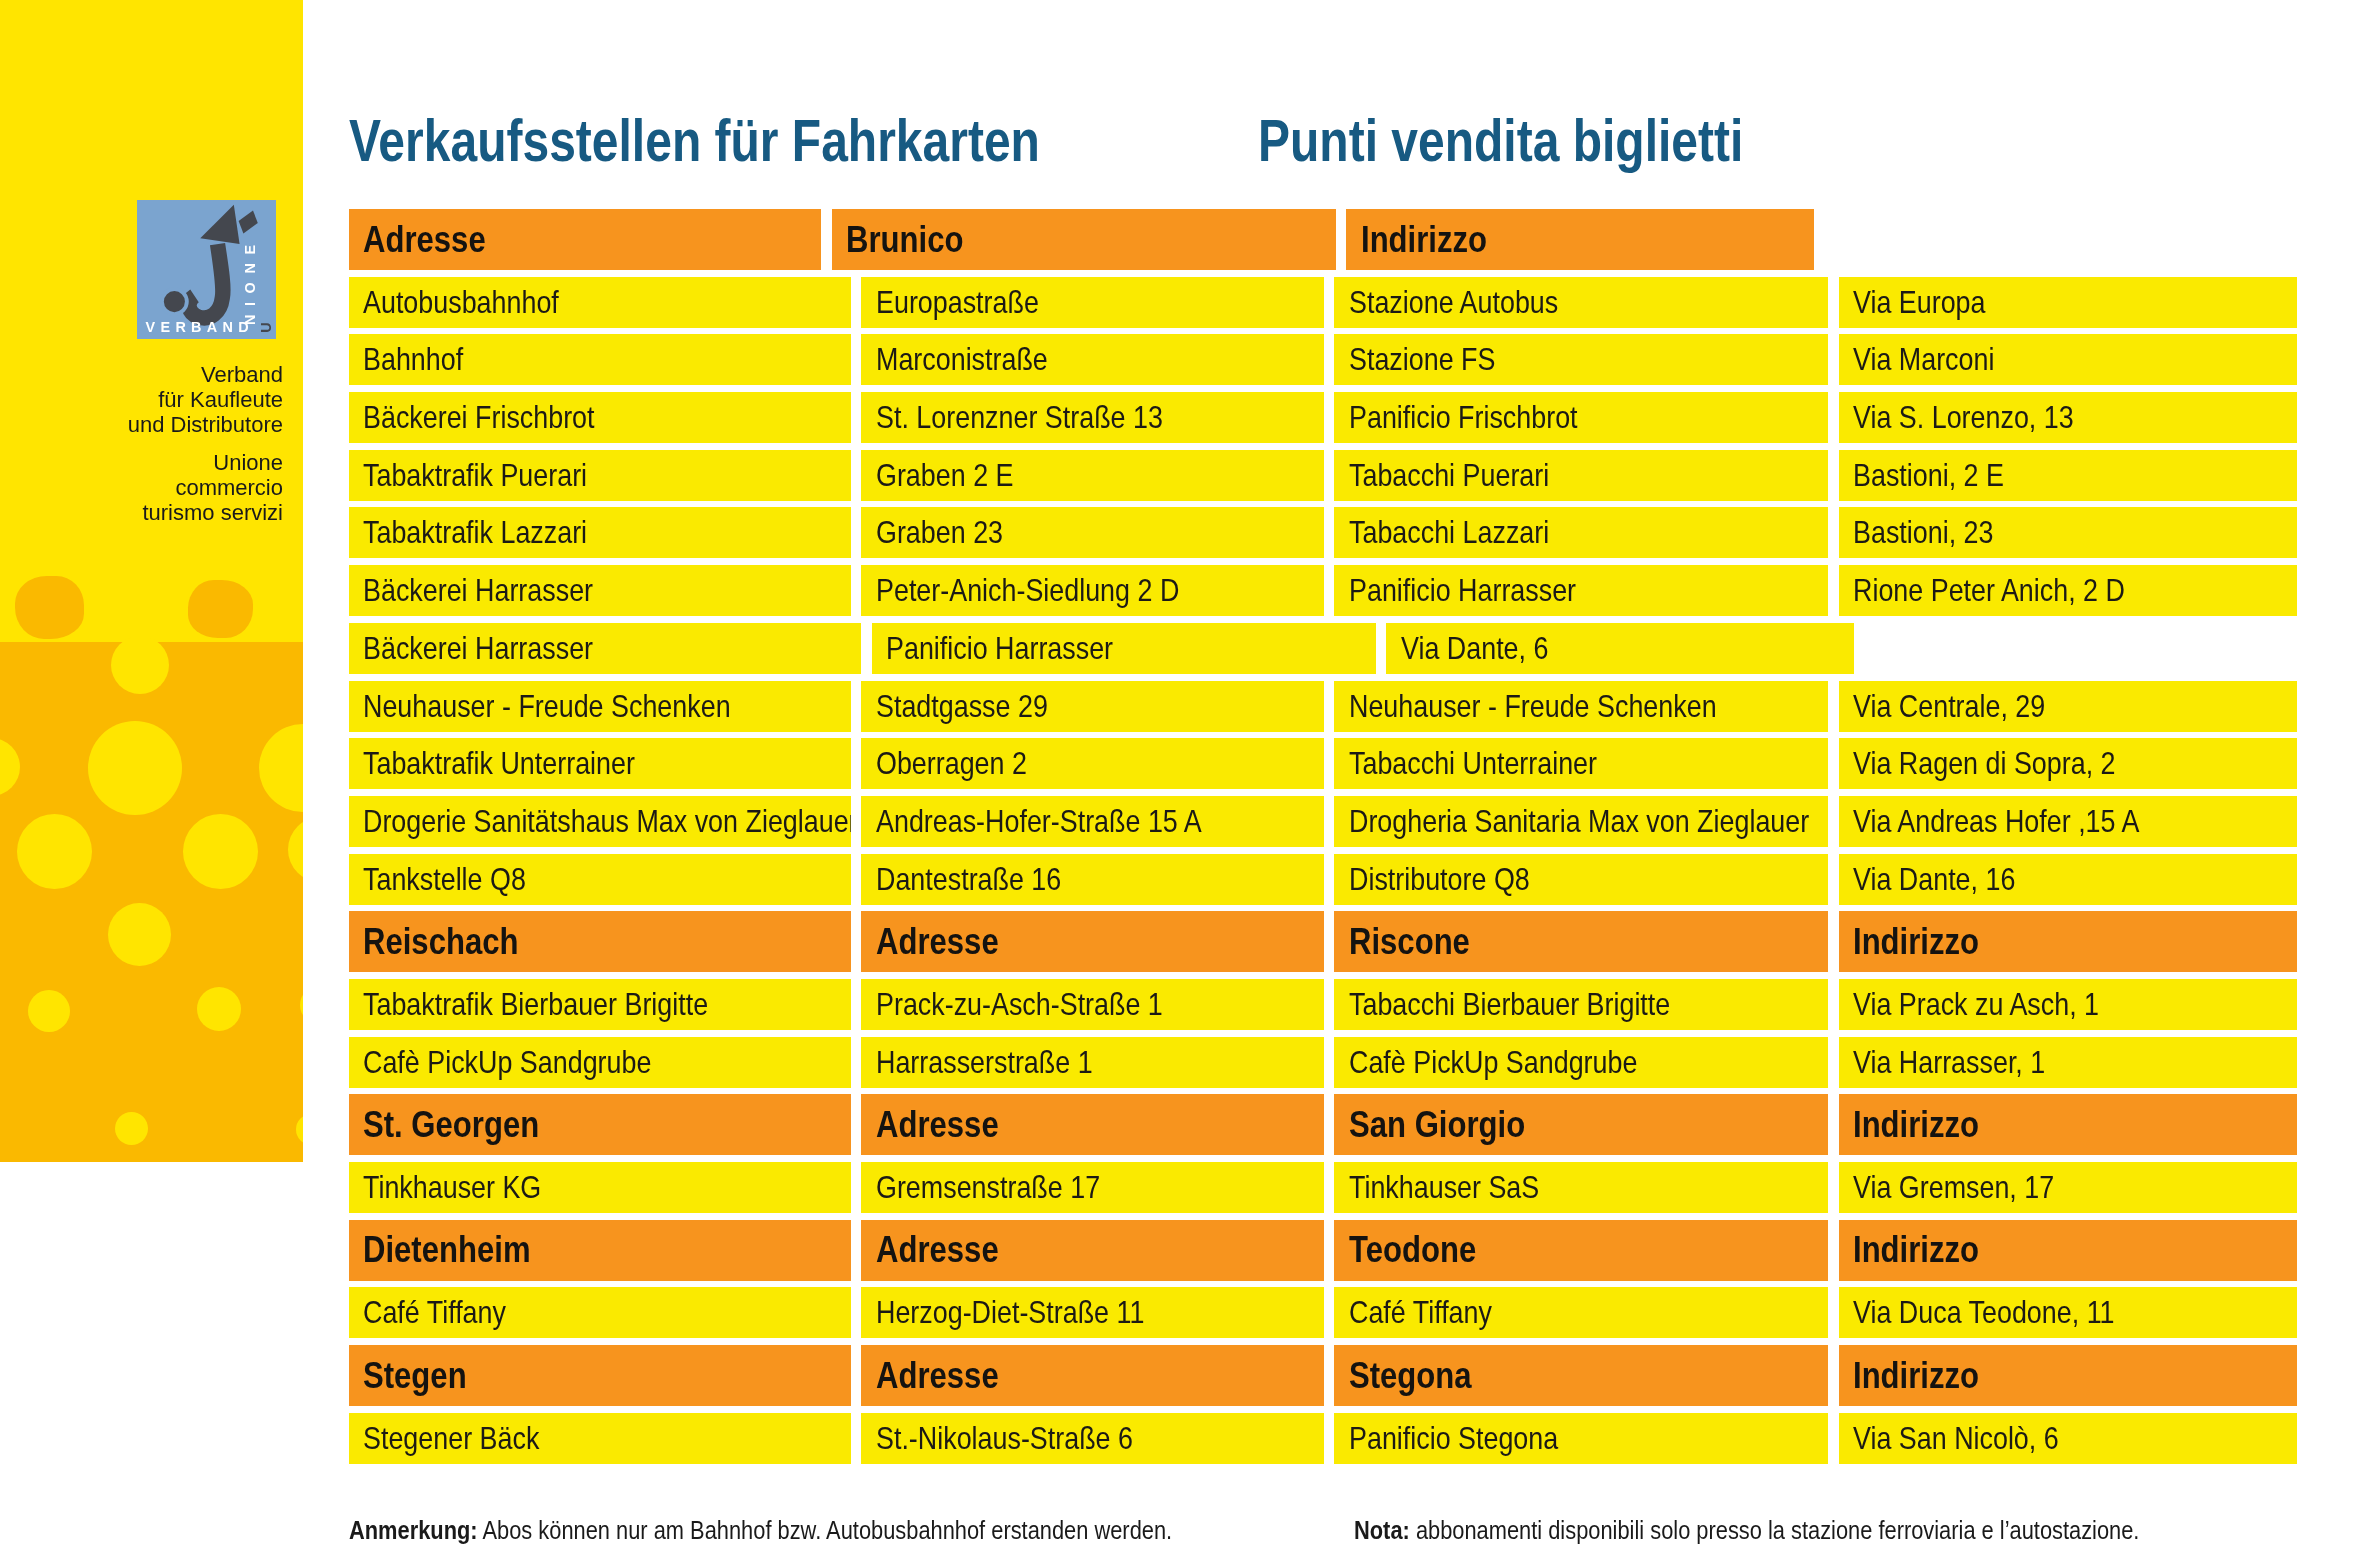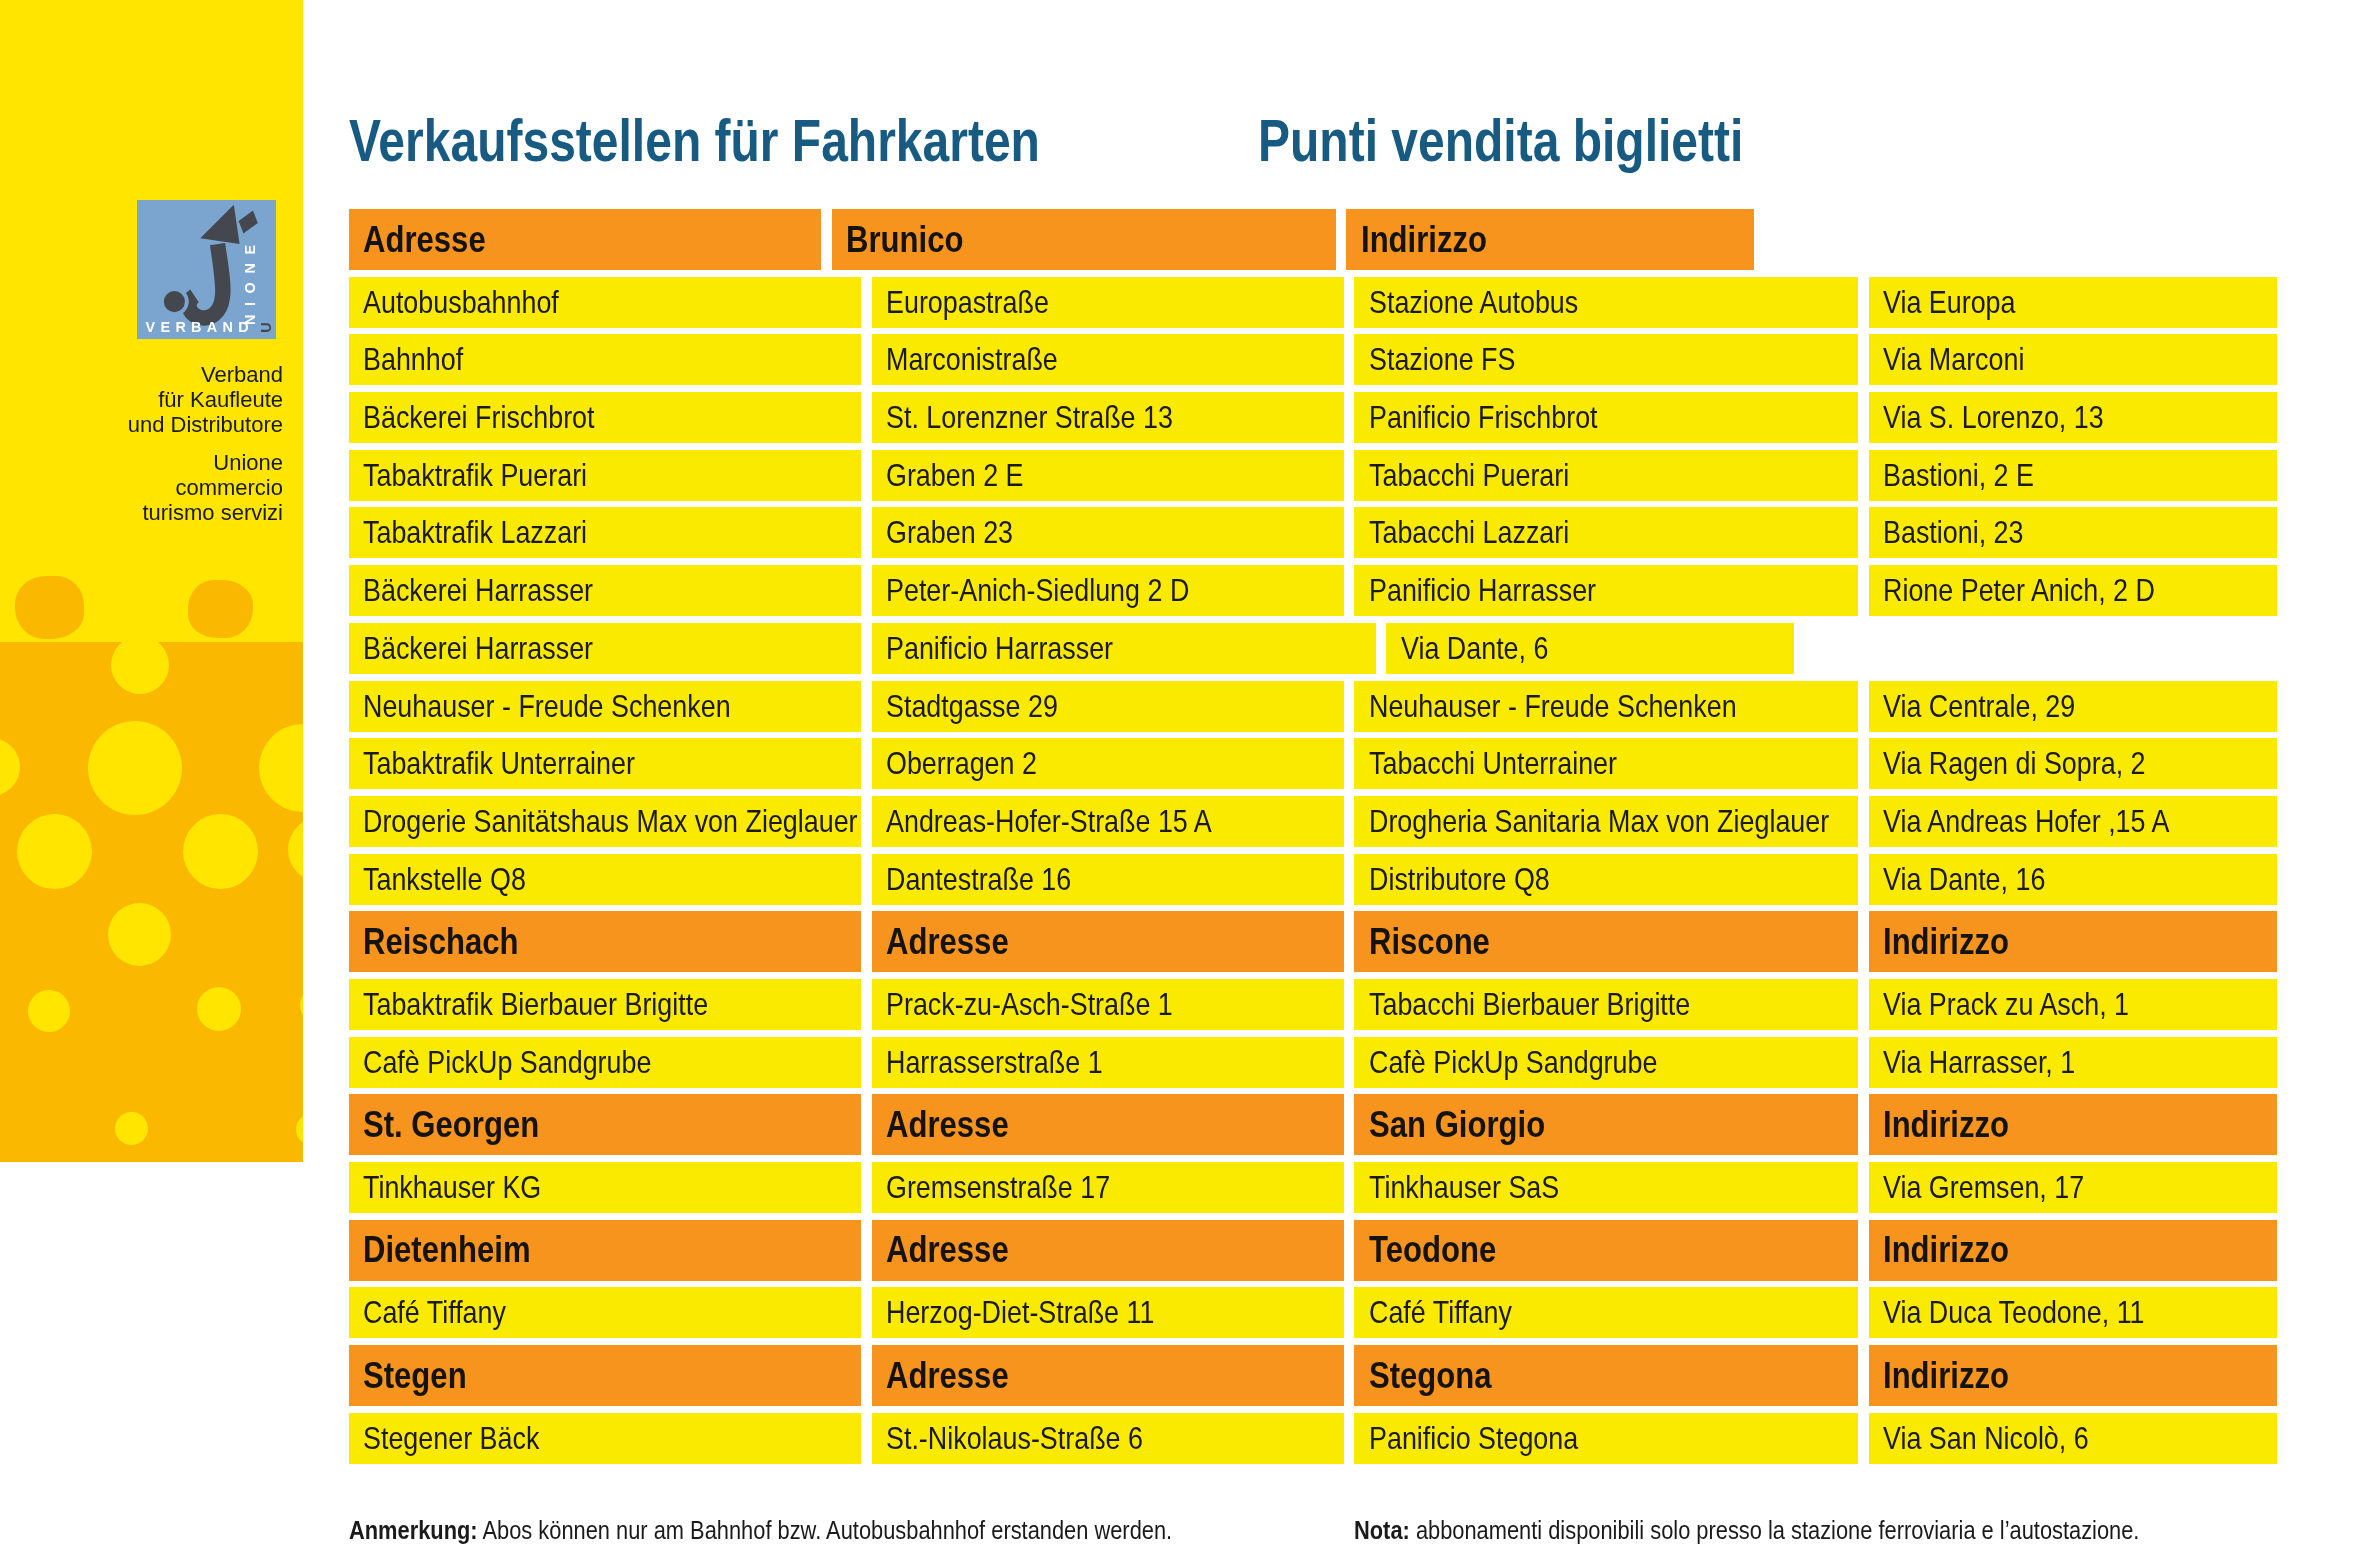--- a/index.html
+++ b/index.html
@@ -34,21 +34,21 @@
   
   .ct{display:inline-block;transform:scaleX(0.84);transform-origin:0 50%;white-space:nowrap;}
   .title .ct{transform:scaleX(0.8);}
   
   .table{position:absolute;left:349px;top:209px;width:1948px;}
   .trow{display:flex;gap:10.6px;margin-bottom:6.7px;}
   .cell{box-sizing:border-box;padding-left:14.4px;display:flex;align-items:center;overflow:hidden;}
   .c0{width:512px;}
   .c1{width:472px;}
   .c2{width:504px;}
-  .c3{width:408px;}
+  .c3{width:468px;}
   .header-row .cell{height:61px;background:#f7941e;font-size:37px;font-weight:bold;color:#151310;}
   .data-row .cell{height:51px;background:#faea00;font-size:32px;color:#1c1a15;}
   
   .notes{position:absolute;top:1515px;left:349px;width:1948px;font-size:26px;color:#1a1a1a;}
   .note{position:absolute;top:0;white-space:nowrap;}
   .note-de{left:0;}
   .note-it{left:1005px;}
   .note b{font-weight:bold;}
 </style>
 </head>

